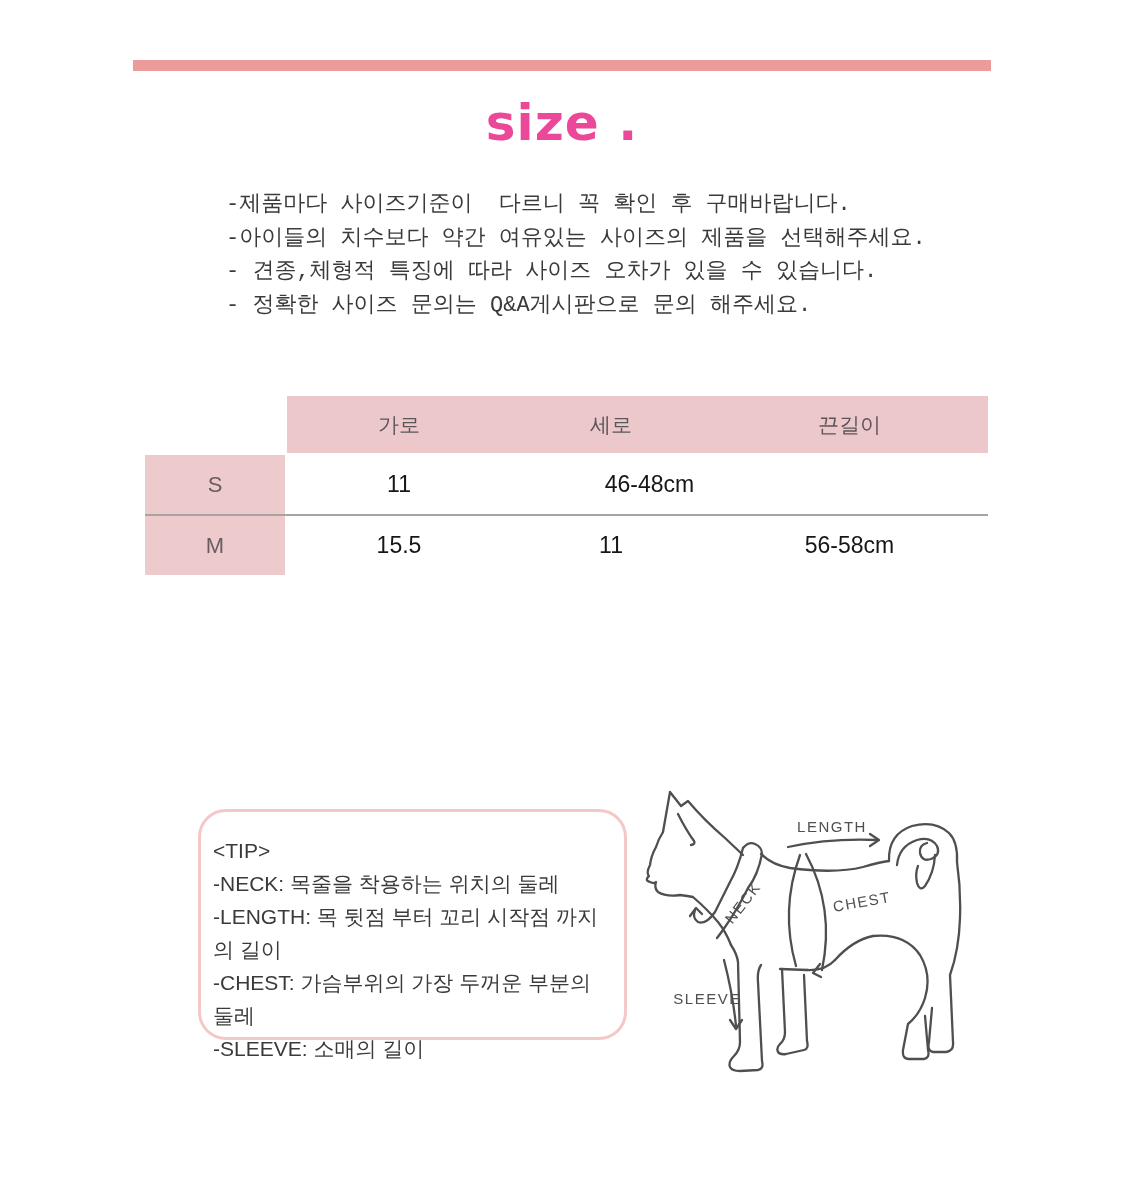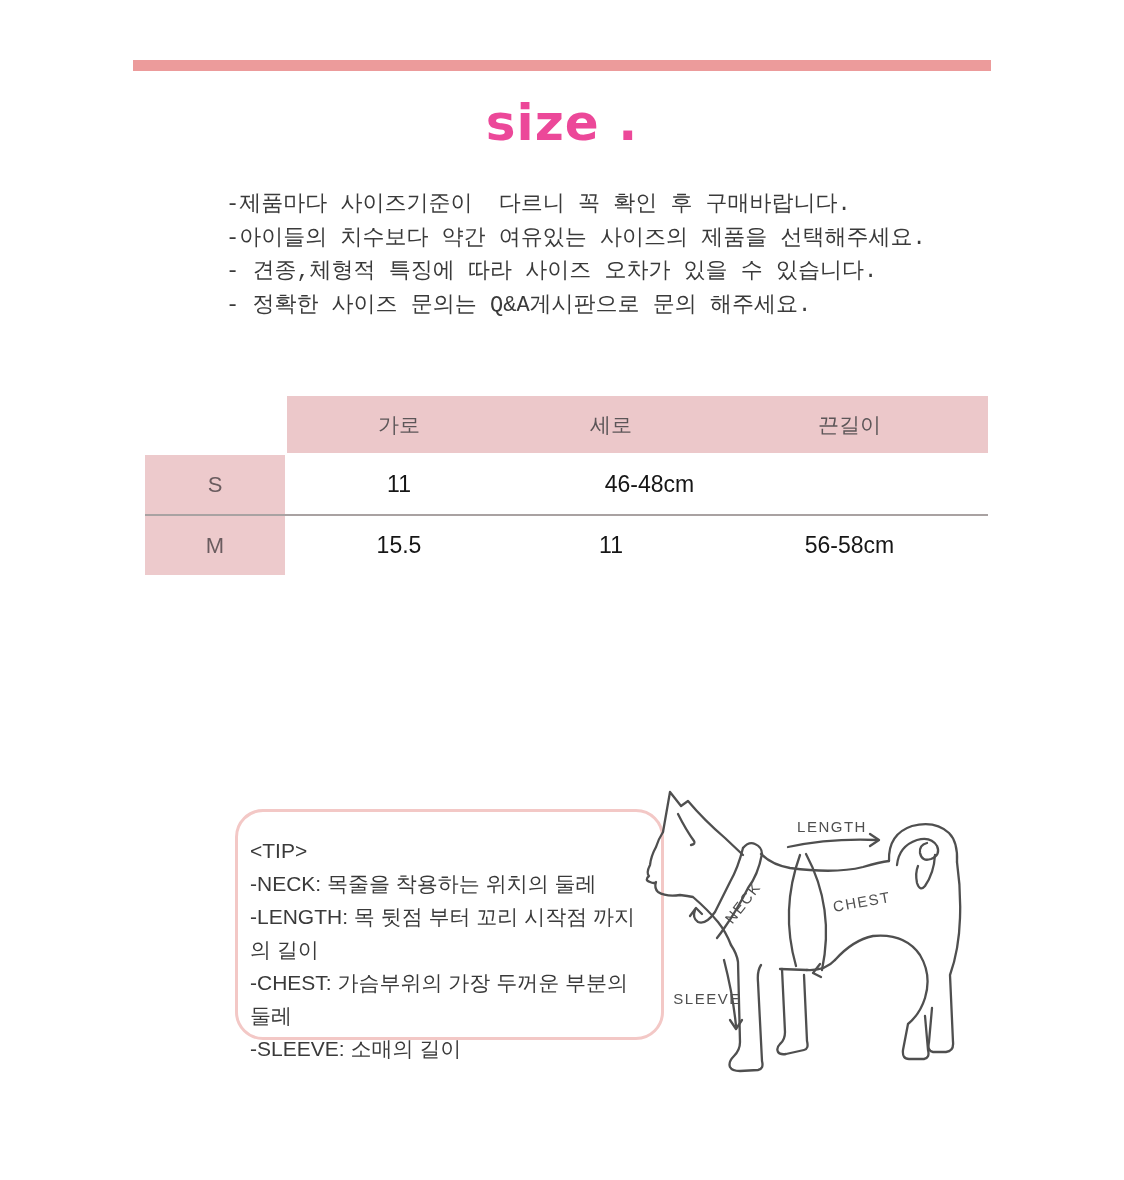--- a/index.html
+++ b/index.html
@@ -30,21 +30,21 @@
     width:140px;margin-right:2px;background:#edcacc;
     display:flex;align-items:center;justify-content:center;
     color:#6a5c5f;font-size:22px;
   }
   .val-cell{display:flex;align-items:center;justify-content:center;color:#161616;font-size:23px;}
   .divider{height:2px;background:#a9a2a2;}
 
   .tip-box{
     position:absolute;left:198px;top:809px;width:429px;height:231px;
     border:3px solid #f3c8c6;border-radius:28px;box-sizing:border-box;
-    padding:22px 8px 0 12px;font-size:21px;line-height:33px;color:#3a3a3a;margin-left:37px;
+    padding:22px 8px 0 12px;font-size:21px;line-height:33px;color:#3a3a3a;
   }
   .tip-box .line{white-space:pre-wrap;}
 
   .dog-diagram{position:absolute;left:630px;top:770px;width:365px;height:325px;}
   .dog-diagram text{
     font-family:"Liberation Sans","DejaVu Sans",sans-serif;
     font-size:15px;fill:#4f4f4f;letter-spacing:1.5px;
   }
 </style>
 </head>

